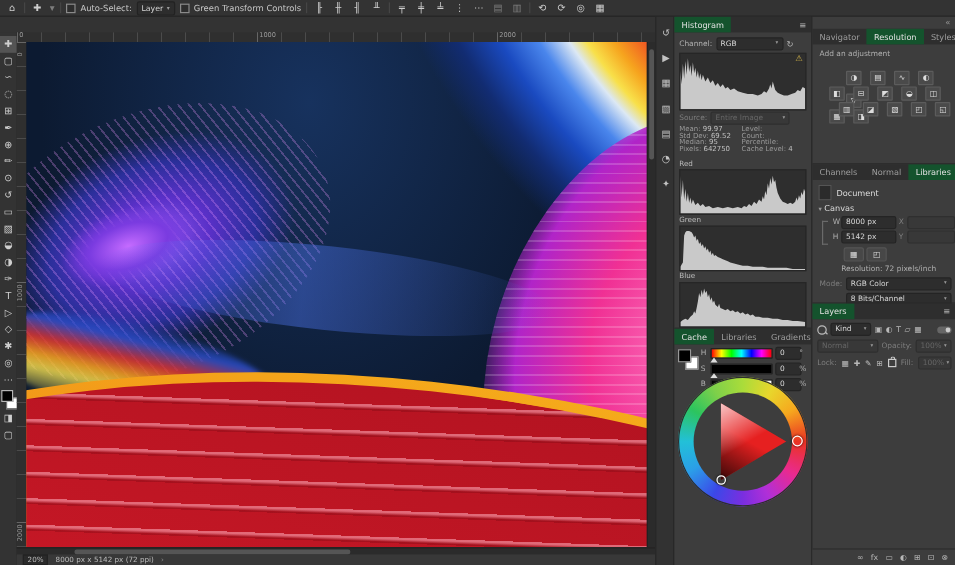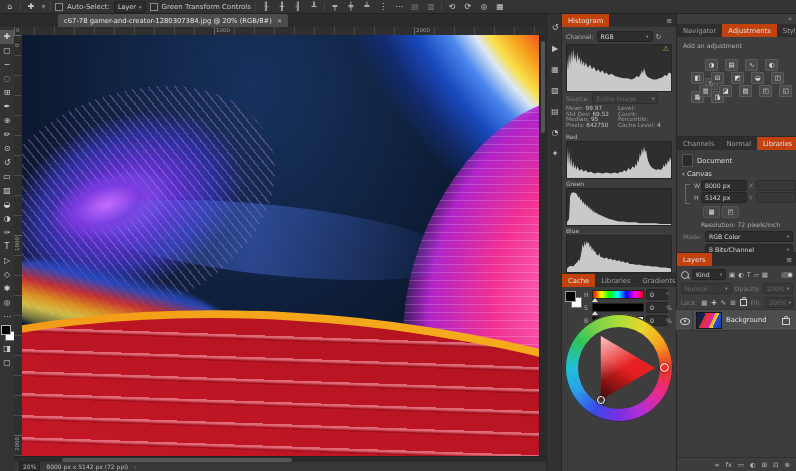--- a/index.html
+++ b/index.html
@@ -75,21 +75,21 @@
   .zoombox{background:#2a2a2a;border:1px solid #222;padding:0 3px;height:7px;line-height:7px;font-size:6px;}
   .infobox{height:7px;line-height:7px;}
   
   .dockstrip{left:546px;top:14px;width:16px;height:457px;background:#323232;border-left:1px solid #272727;border-right:1px solid #272727;box-sizing:border-box;}
   .dock-ico{width:16px;height:14px;line-height:14px;text-align:center;font-size:8px;color:#c2c2c2;margin-top:7px;}
   
   .col1{left:562px;top:14px;width:114px;height:457px;background:#3d3d3d;}
   .col2{left:676px;top:14px;width:120px;height:457px;background:#3d3d3d;border-left:1px solid #272727;box-sizing:border-box;}
   .ptabs{position:absolute;left:0;right:0;height:13px;background:#2e2e2e;display:flex;align-items:stretch;font-size:6.8px;}
   .ptab{padding:0 6px;display:flex;align-items:center;color:#9e9e9e;}
-  .ptab.on{background:#c2410c;color:#e2e2e2;}
+  .ptab.on{background:#14532d;color:#e2e2e2;}
   .pmenu{margin-left:auto;padding:0 4px;display:flex;align-items:center;color:#b5b5b5;font-size:7px;}
   .lbl{font-size:6.2px;color:#b0b0b0;}
   .dim2{color:#7e7e7e;}
   .field{background:#2d2d2d;border:1px solid #242424;border-radius:2px;font-size:6.2px;color:#d8d8d8;
     height:9px;line-height:9px;padding:0 3px;display:inline-flex;align-items:center;gap:2px;box-sizing:content-box;}
   .field .car{font-size:4.5px;color:#999;margin-left:auto;}
   .field.dis{background:#383838;border-color:#2f2f2f;color:#666;}
   .plot{background:#2e2e2e;border:1px solid #262626;}
   .plot svg{display:block;width:100%;height:100%;}
   .hstat{font-size:5.8px;color:#c0c0c0;line-height:5.6px;}
@@ -164,26 +164,20 @@
     <span class="ico">⋯</span>
     <span class="ico dim">▤</span>
     <span class="ico dim">▥</span>
     <span class="vsep"></span>
     <span class="ico">⟲</span>
     <span class="ico">⟳</span>
     <span class="ico">◎</span>
     <span class="ico">▦</span>
   </div>
 
-  <div class="abs tabbar">
-    <div class="doctab">
-      <span>c67-78 gamer-and-creator-1280307384.jpg @ 20% (RGB/8#)</span>
-      <span class="x">✕</span>
-    </div>
-  </div>
 
   <div class="abs toolbar">
     <div style="height:3px"></div>
     <div class="tool sel">✚</div>
     <div class="tool">▢</div>
     <div class="tool">∽</div>
     <div class="tool">◌</div>
     <div class="tool">⊞</div>
     <div class="tool">✒</div>
     <div class="tool">⊕</div>
@@ -350,21 +344,21 @@
   <div class="abs wheel"></div>
   <div class="abs tri"></div>
   <span class="abs selring" style="left:660px;top:363px"></span>
   <span class="abs selring" style="left:597px;top:396px;width:6px;height:6px"></span>
 
   <div class="abs col2">
     <div style="position:absolute;right:4px;top:1px;font-size:7px;color:#9a9a9a">«</div>
 
     <div class="ptabs" style="top:10px">
       <div class="ptab">Navigator</div>
-      <div class="ptab on">Adjustments</div>
+      <div class="ptab on">Resolution</div>
       <div class="ptab">Styles</div>
 
     </div>
     <span class="abs lbl" style="left:6px;top:28px">Add an adjustment</span>
     <div class="abs" style="left:28px;top:38px">
       <span class="adj">◑</span>
       <span class="adj">▤</span>
       <span class="adj">∿</span>
       <span class="adj">◐</span>
       <span class="adj">▽</span>
@@ -459,27 +453,20 @@
       <span class="mini-ico">⊞</span>
       <span class="lock"></span>
       <span class="lbl dim2" style="margin-left:auto">Fill:</span>
       <span class="field dis" style="width:20px">
         <span>100%</span>
           <span class="car">▾</span>
       </span>
     </div>
   </div>
 
-  <div class="abs layerrow">
-    <span class="eye"></span>
-    <span style="position:absolute;left:16px;top:0;bottom:0;width:1px;background:#3a3a3a"></span>
-    <span class="thumb-art"></span>
-    <span style="position:absolute;left:50px;top:6px;font-size:6.8px;color:#e2e2e2">Background</span>
-    <span class="lock" style="position:absolute;right:6px;top:8px"></span>
-  </div>
 
   <div class="abs" style="left:677px;top:457px;width:119px;height:14px;background:#3d3d3d;border-top:1px solid #2e2e2e;display:flex;align-items:center;gap:6px;justify-content:flex-end;padding-right:6px;box-sizing:border-box">
     <span class="mini-ico">∞</span>
     <span class="mini-ico">fx</span>
     <span class="mini-ico">▭</span>
     <span class="mini-ico">◐</span>
     <span class="mini-ico">⊞</span>
     <span class="mini-ico">⊡</span>
     <span class="mini-ico">⊗</span>
   </div>

